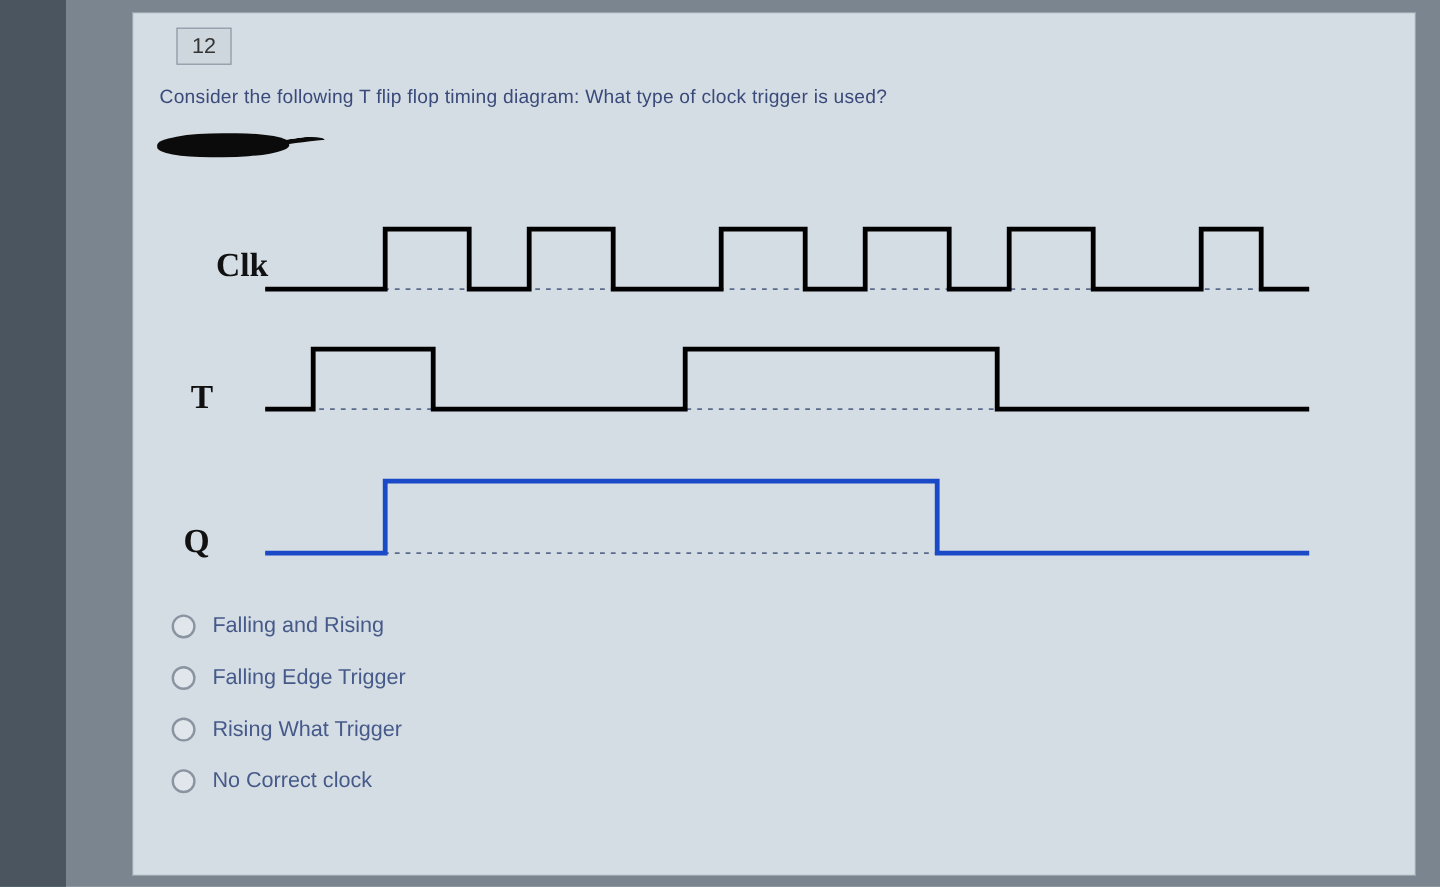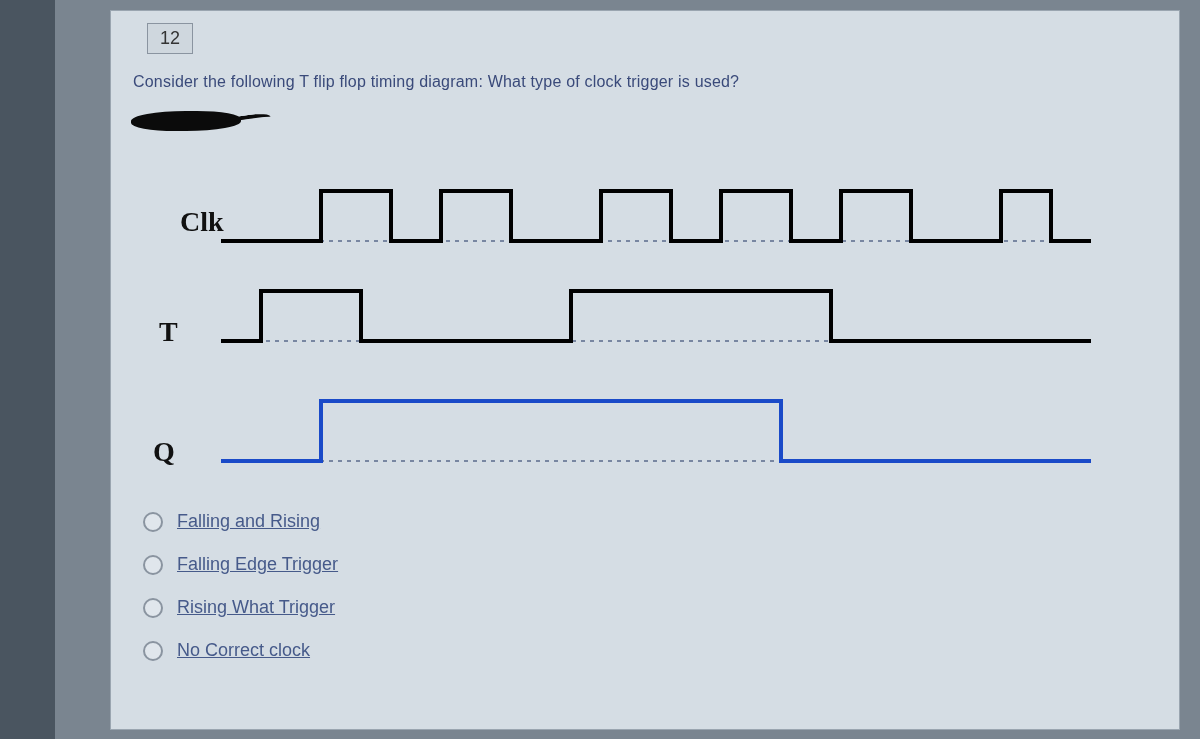--- a/index.html
+++ b/index.html
@@ -92,21 +92,20 @@
     width: 20px; height: 20px;
     border: 2px solid #8a94a0;
     border-radius: 50%;
     margin-right: 14px;
     background: #e0e6ec;
     flex-shrink: 0;
   }
   .opt-label {
     font-size: 18px;
     color: #465a8a;
-    text-decoration: underline;
   }
 </style>
 </head>
 <body>
 
 <div class="left-stripe"></div>
 
 <div class="page">
 
   <div class="qnum">

